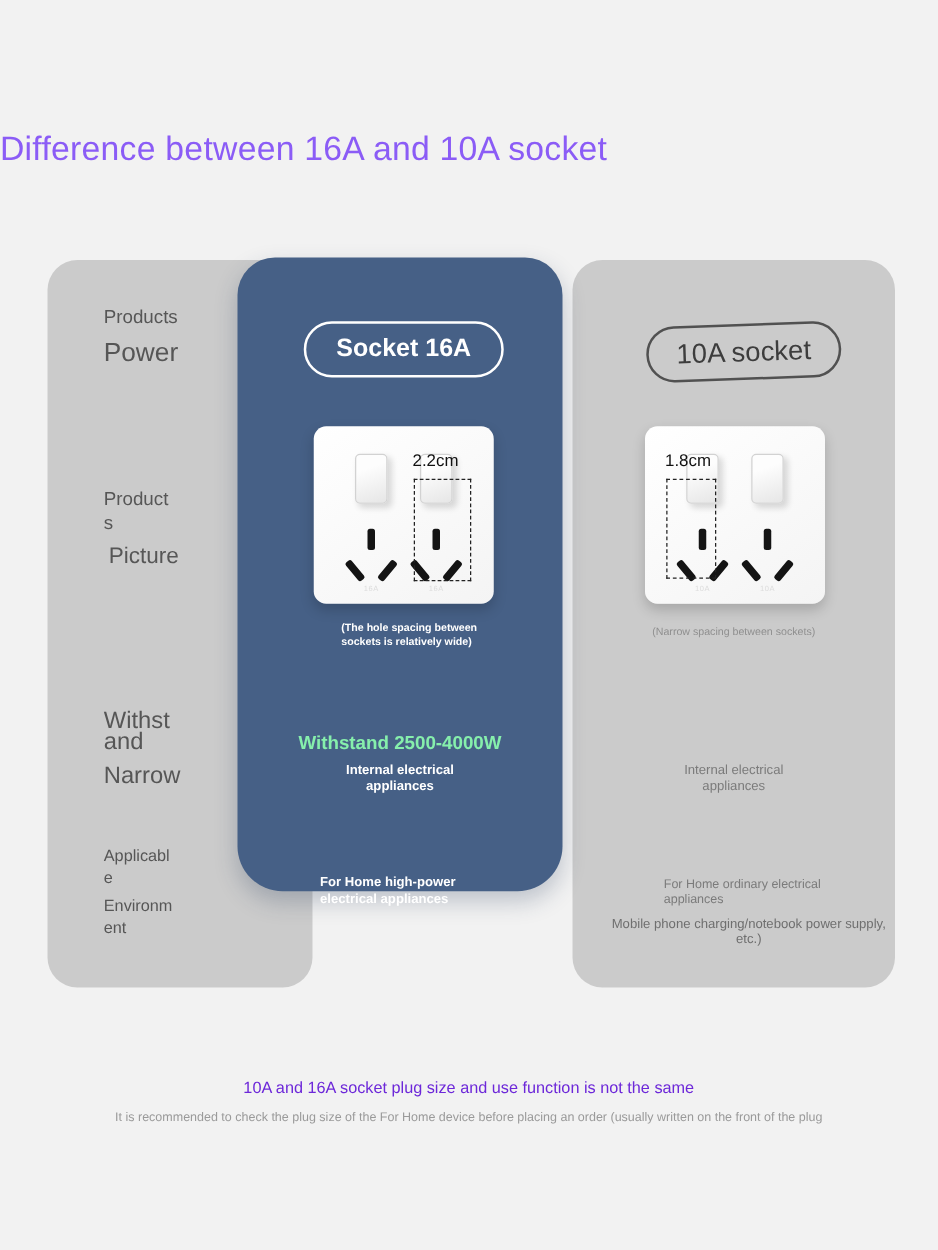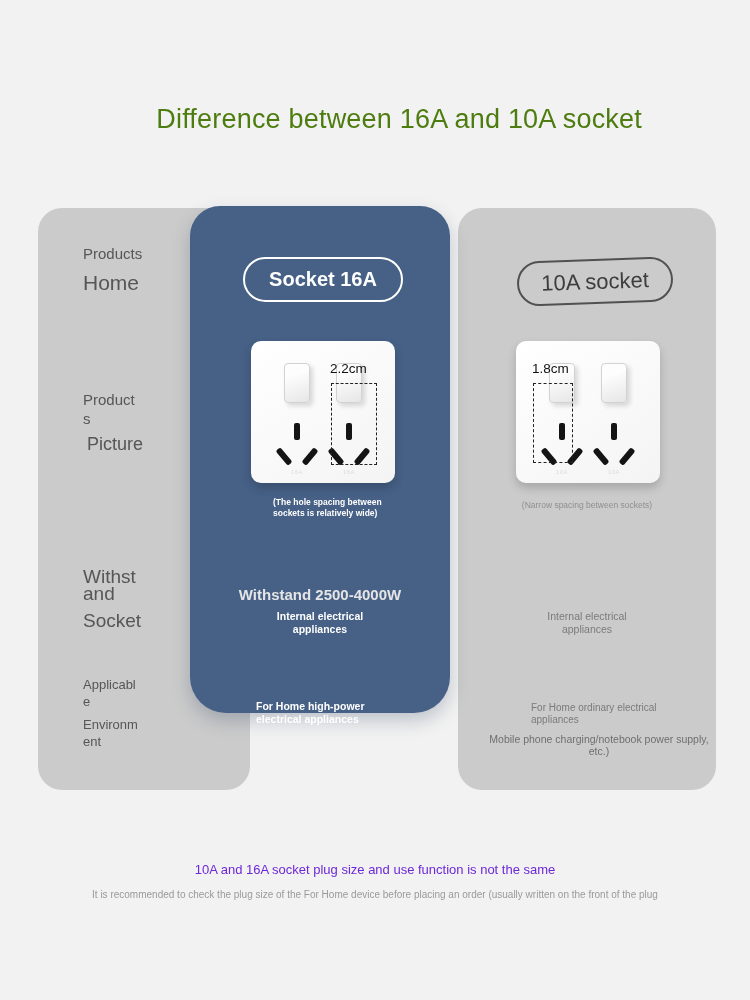--- a/index.html
+++ b/index.html
@@ -8,21 +8,21 @@
     font-family:"Liberation Sans", sans-serif;
     background:#f2f2f2;
     position:relative;
     overflow:hidden;
   }
   .stage { position:absolute; left:0; top:0; width:750px; height:1000px; }
 
   
   .page-title {
     position:absolute; left:0; top:104px; width:642px;
-    text-align:right; font-size:27px; color:#4d7c0f; letter-spacing:.2px;
+    text-align:left; font-size:27px; color:#8b5cf6; letter-spacing:.2px;
   }
 
   
   .col-labels {
     position:absolute; left:38px; top:208px; width:212px; height:582px;
     background:#cbcbcb; border-radius:24px; z-index:1;
   }
   .col-blue {
     position:absolute; left:190px; top:206px; width:260px; height:507px;
     background:#466086; border-radius:30px 30px 36px 36px; z-index:2;
@@ -104,21 +104,21 @@
     font-size:8.5px; font-weight:700; color:#ffffff; line-height:11px;
   }
   .card-caption-gray {
     position:absolute; left:0; top:292px; width:258px; text-align:center;
     font-size:8.5px; color:#8f8f8f;
   }
 
   
   .power-title-blue {
     position:absolute; left:0; top:380px; width:260px; text-align:center;
-    font-size:15px; font-weight:700; color:#e5e5e5;
+    font-size:15px; font-weight:700; color:#86efac;
   }
   .power-sub-blue {
     position:absolute; left:75px; top:404px; width:110px; text-align:center;
     font-size:10.5px; font-weight:700; color:#ffffff; line-height:13px;
   }
   .power-title-gray {
     position:absolute; left:0; top:378px; width:258px; text-align:center;
     font-size:15px; color:#5f5f5f;
   }
   .power-sub-gray {
@@ -157,29 +157,29 @@
 </head>
 <body>
 
 <div class="stage">
 
   <div class="page-title">Difference between 16A and 10A socket</div>
 
   <div class="col-labels">
     <div class="label-row row-1">
       <div class="label-small">Products</div>
-      <div class="label-large">Home</div>
+      <div class="label-large">Power</div>
     </div>
     <div class="label-row row-2">
       <div class="label-small">Products</div>
       <div class="label-large">Picture</div>
     </div>
     <div class="label-row row-3">
       <div class="label-small">Withstand</div>
-      <div class="label-large">Socket</div>
+      <div class="label-large">Narrow</div>
     </div>
     <div class="label-row row-4">
       <div class="label-small">Applicable</div>
       <div class="label-large">Environment</div>
     </div>
   </div>
 
   <div class="col-blue">
     <div class="pill pill-16a">
       <span>Socket 16A</span>

